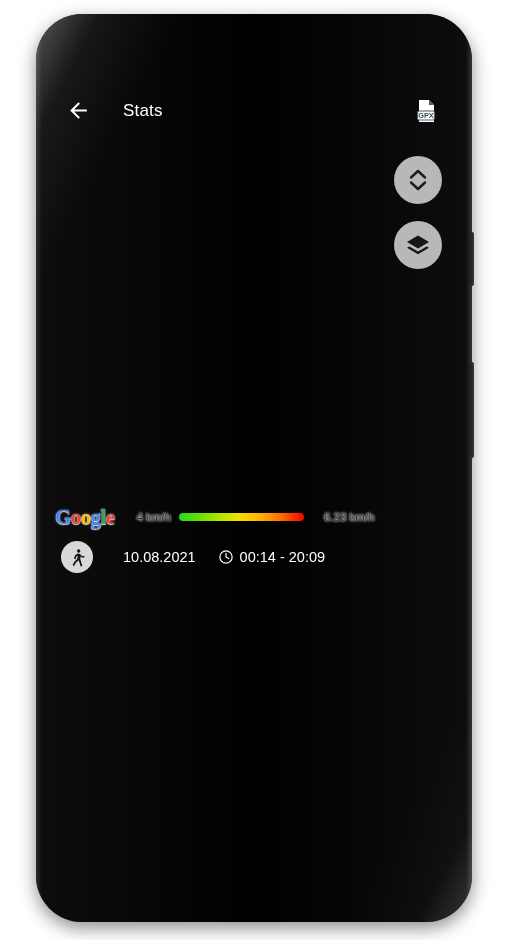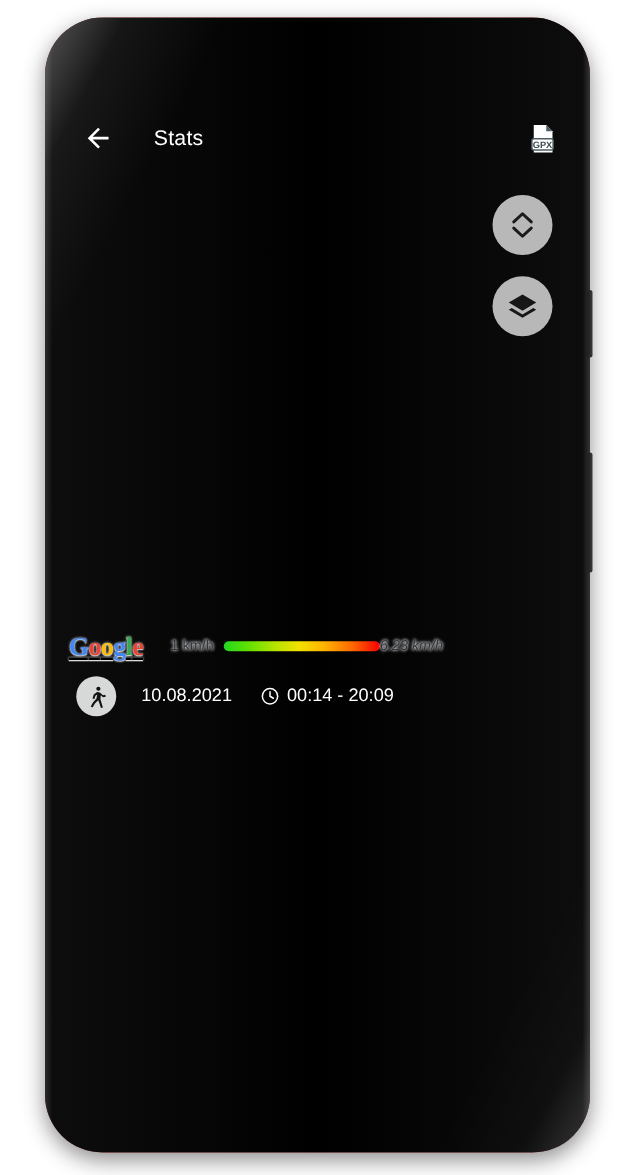--- a/index.html
+++ b/index.html
@@ -117,21 +117,21 @@
   .app-title {
     color: #fff;
     font-size: 17px;
     margin-left: 28px;
     letter-spacing: 0.2px;
     position: relative; z-index: 2;
   }
   .gpx-btn {
     margin-left: auto;
     width: 34px; height: 34px;
-    display: flex; align-items: center; justify-content: flex-end;
+    display: flex; align-items: center; justify-content: flex-start;
     cursor: pointer;
     position: relative; z-index: 2;
   }
 
   
   .map {
     position: relative;
     height: 399px;
     overflow: hidden;
     background: #f2f0ee;
@@ -160,33 +160,32 @@
     z-index: 6;
     padding: 0 8px;
   }
   .google-logo {
     font-family: "Liberation Serif", serif;
     font-size: 21px;
     font-weight: 700;
     letter-spacing: -0.6px;
     text-shadow: 0 0 2px rgba(255,255,255,0.9), 0 1px 1px rgba(255,255,255,0.8);
     user-select: none;
-    text-decoration: underline;
   }
   .g-b { color: #4285F4; } .g-r { color: #EA4335; }
   .g-y { color: #FBBC05; } .g-g { color: #34A853; }
 
   .legend-label {
     font-size: 11.5px;
     color: #30343a;
     white-space: nowrap;
     text-shadow: 0 0 3px rgba(255,255,255,0.95), 0 0 2px rgba(255,255,255,0.9);
   }
   .legend-min { margin-left: 22px; }
-  .legend-max { margin-left: 0; font-style: italic; }
+  .legend-max { margin-left: 20px; }
   .legend-bar {
     margin-left: 8px;
     width: 125px; height: 8px;
     border-radius: 4px;
     background: linear-gradient(90deg, #21d821 0%, #62e000 16%, #b6e400 33%, #f2e000 48%, #ffb400 64%, #ff6a00 82%, #f50000 100%);
   }
 
   
   .info-bar {
     position: relative;
@@ -206,21 +205,21 @@
   .activity-badge {
     width: 32px; height: 32px;
     border-radius: 50%;
     background: #d7d9d8;
     display: flex; align-items: center; justify-content: center;
     position: relative; z-index: 2;
   }
   .info-date {
     color: #fff;
     font-size: 14.5px;
-    margin-left: 20px;
+    margin-left: 30px;
     position: relative; z-index: 2;
   }
   .clock-icon { margin-left: 22px; position: relative; z-index: 2; display:flex; align-items:center; }
   .info-time {
     color: #fff;
     font-size: 14.5px;
     margin-left: 6px;
     position: relative; z-index: 2;
   }
 
@@ -453,21 +452,21 @@
         </div>
         <div class="map-btn layers">
           <svg width="26" height="26" viewBox="0 0 26 26">
             <path d="M13 3.5L24 10l-11 6.5L2 10z" fill="#161616"></path>
             <path d="M13 19.5L4.4 14.4 2 15.8l11 6.4 11-6.4-2.4-1.4z" fill="#161616"></path>
           </svg>
         </div>
 
         <div class="legend">
           <div class="google-logo"><span class="g-b">G</span><span class="g-r">o</span><span class="g-y">o</span><span class="g-b">g</span><span class="g-g">l</span><span class="g-r">e</span></div>
-          <div class="legend-label legend-min">1 km/h</div>
+          <div class="legend-label legend-min">4 km/h</div>
           <div class="legend-bar"></div>
           <div class="legend-label legend-max">6.23 km/h</div>
         </div>
       </div>
 
       <div class="info-bar">
         <div class="info-sheen"></div>
         <div class="activity-badge">
           <svg width="19" height="19" viewBox="0 0 24 24">
             <circle cx="13.5" cy="3.8" r="2.1" fill="#111"></circle>

